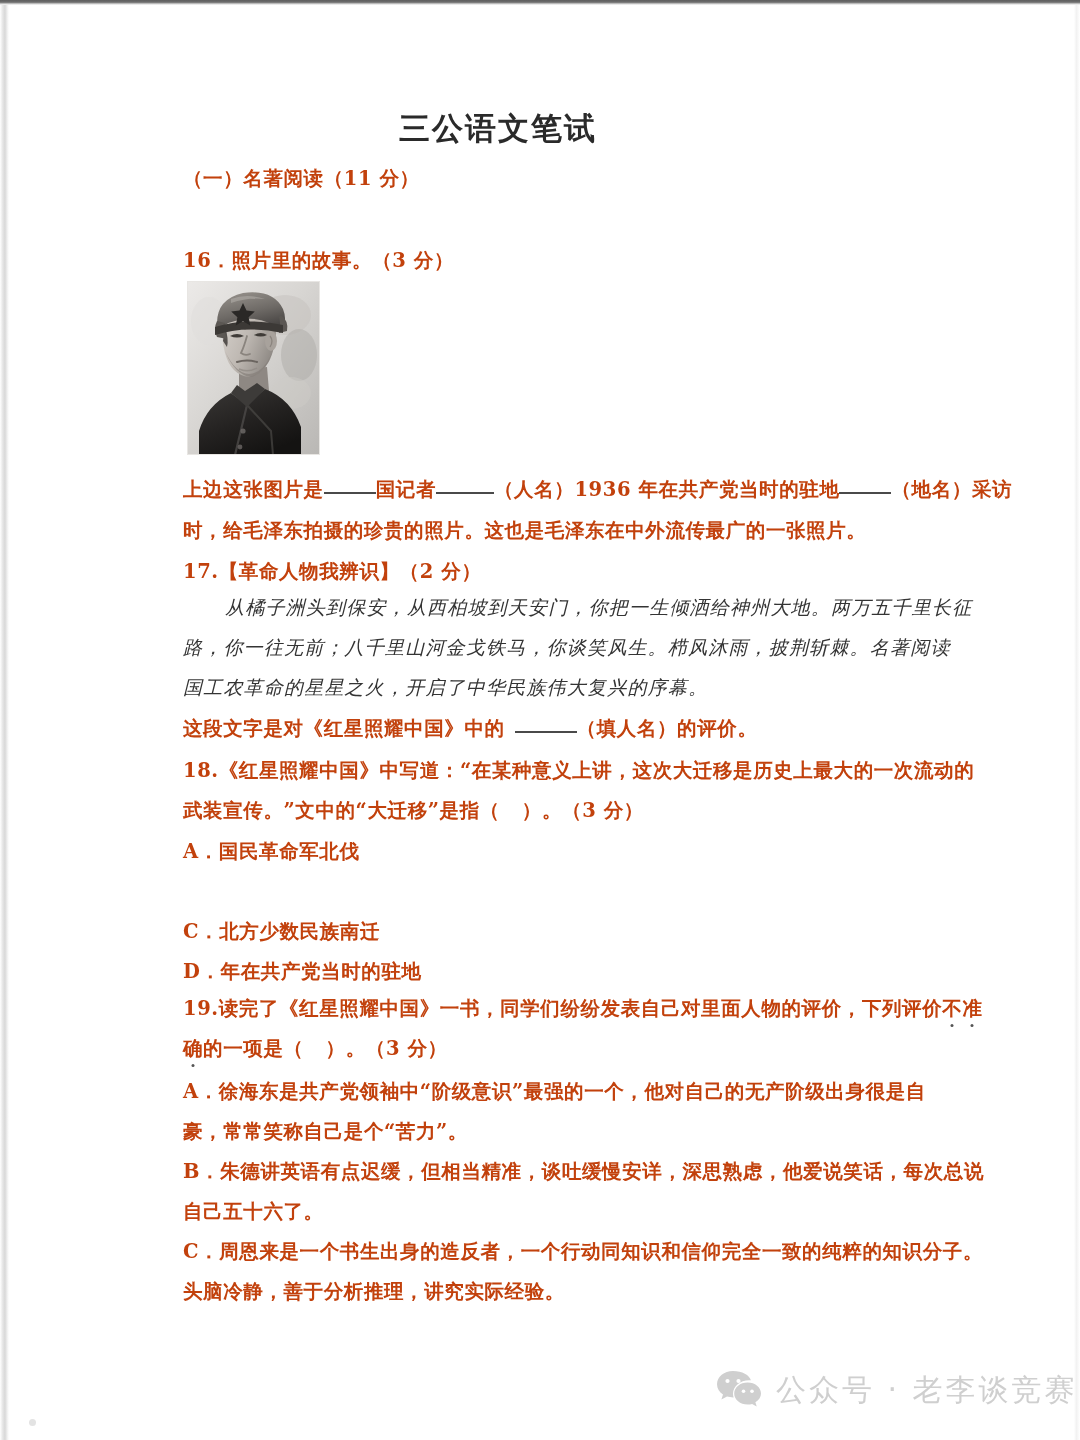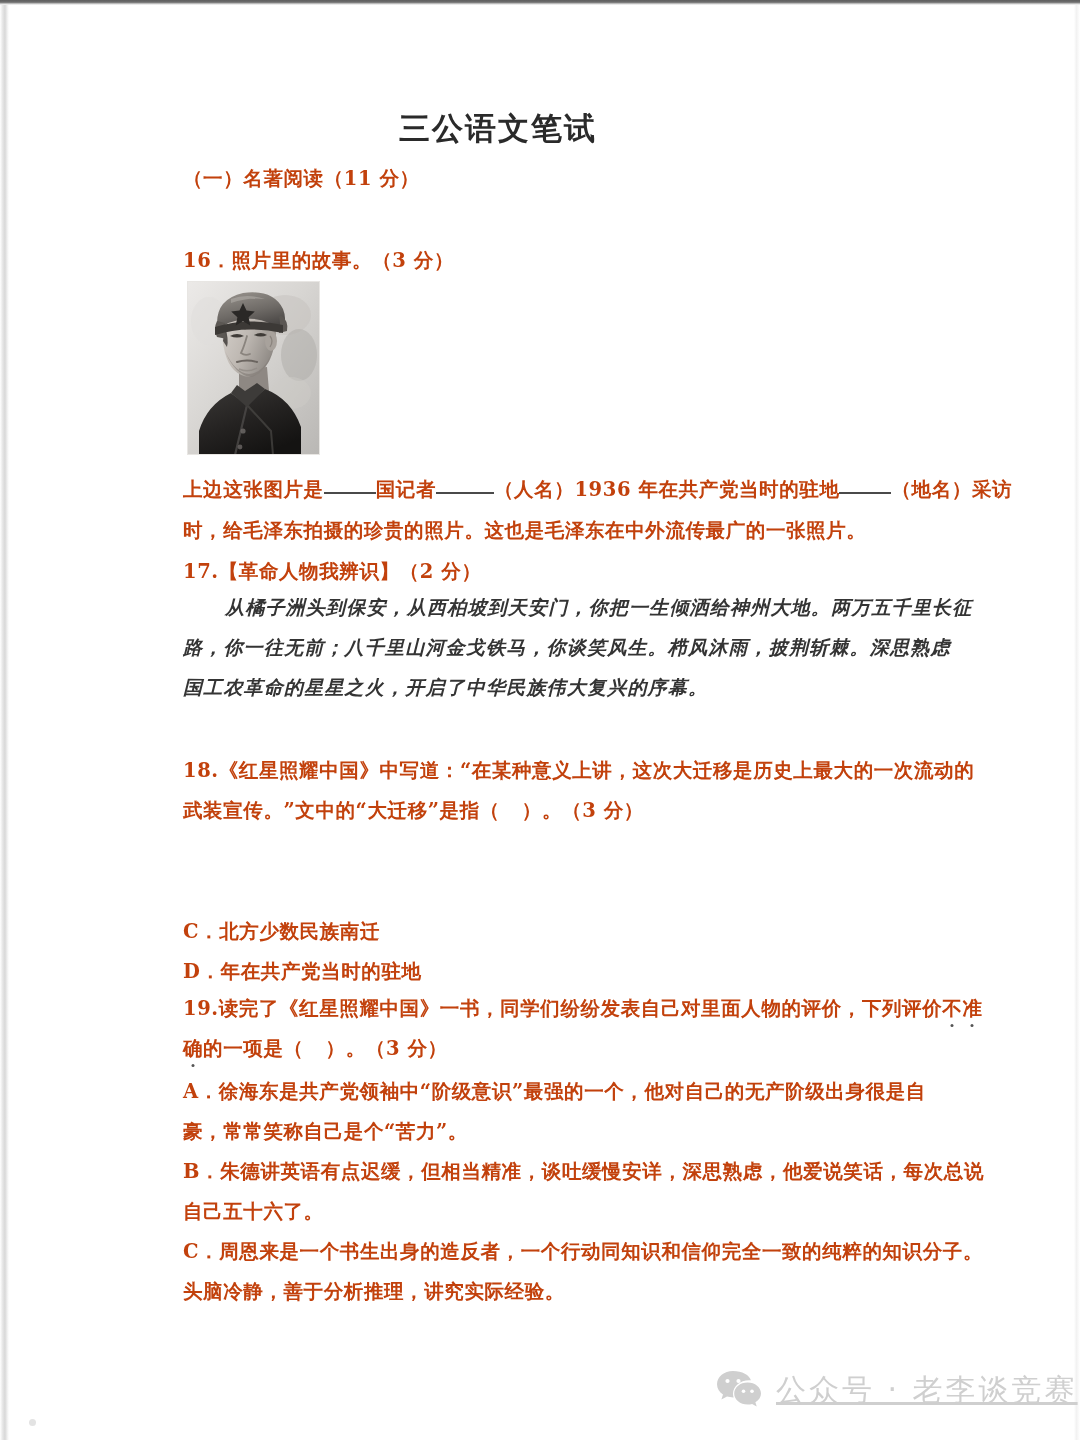--- a/index.html
+++ b/index.html
@@ -86,21 +86,21 @@
     white-space: nowrap;
   }
 
   
   .poem {
     position: absolute;
     left: 183px;
     width: 722px;
     font-family: "DejaVu Serif", "Liberation Serif", serif;
     font-size: 19px;
-    font-weight: bold;
+    font-weight: normal;
     font-style: italic;
     color: #343434;
     letter-spacing: 1.2px;
     white-space: nowrap;
   }
   .poem.indent { left: 225px; }
 
   
   .blank {
     display: inline-block;
@@ -154,21 +154,20 @@
     align-items: center;
     gap: 14px;
     opacity: 1;
   }
   #watermark .wm-text {
     font-family: "DejaVu Sans", "Liberation Sans", sans-serif;
     font-size: 30px;
     color: #cfcfcf;
     letter-spacing: 3px;
     white-space: nowrap;
-    text-decoration: underline;
   }
 </style>
 </head>
 <body>
 
 <div id="scan-page">
   <div id="scan-top-edge"></div>
   <div id="scan-left-edge"></div>
   <div id="scan-right-edge"></div>
   <div id="scan-speck"></div>
@@ -265,29 +264,33 @@
 
   <div class="line" style="top:476px">
     <span>上边这张图片是</span><span class="blank b1"></span><span>国记者</span><span class="blank b2"></span><span>（人名）1936 年在共产党当时的驻地</span><span class="blank b3"></span><span>（地名）采访</span>
   </div>
 
   <div class="line" style="top:517px">时，给毛泽东拍摄的珍贵的照片。这也是毛泽东在中外流传最广的一张照片。</div>
 
   <div class="line" style="top:558px">17.【革命人物我辨识】（2 分）</div>
 
   <div class="poem indent" style="top:595px">从橘子洲头到保安，从西柏坡到天安门，你把一生倾洒给神州大地。两万五千里长征</div>
-  <div class="poem" style="top:635px">路，你一往无前；八千里山河金戈铁马，你谈笑风生。栉风沐雨，披荆斩棘。深思熟虑</div>
+  <div class="poem" style="top:635px">路，你一往无前；八千里山河金戈铁马，你谈笑风生。栉风沐雨，披荆斩棘。名著阅读</div>
   <div class="poem" style="top:675px">国工农革命的星星之火，开启了中华民族伟大复兴的序幕。</div>
 
+  <div class="line" style="top:715px">
+    <span>这段文字是对《红星照耀中国》中的</span><span style="display:inline-block;width:10px"></span><span class="blank b4"></span><span>（填人名）的评价。</span>
+  </div>
 
   <div class="line" style="top:757px">18.《红星照耀中国》中写道：“在某种意义上讲，这次大迁移是历史上最大的一次流动的</div>
   <div class="line" style="top:797px">
     <span>武装宣传。”文中的“大迁移”是指（</span><span class="paren-gap"></span><span>）。（3 分）</span>
   </div>
 
+  <div class="line" style="top:838px">A．国民革命军北伐</div>
   <div class="line" style="top:918px">C．北方少数民族南迁</div>
   <div class="line" style="top:958px">D．年在共产党当时的驻地</div>
 
   <div class="line" style="top:995px">
     <span>19.读完了《红星照耀中国》一书，同学们纷纷发表自己对里面人物的评价，下列评价</span><span class="emph">不</span><span class="emph">准</span>
   </div>
   <div class="line" style="top:1035px">
     <span class="emph">确</span><span>的一项是（</span><span class="paren-gap"></span><span>）。（3 分）</span>
   </div>
 

